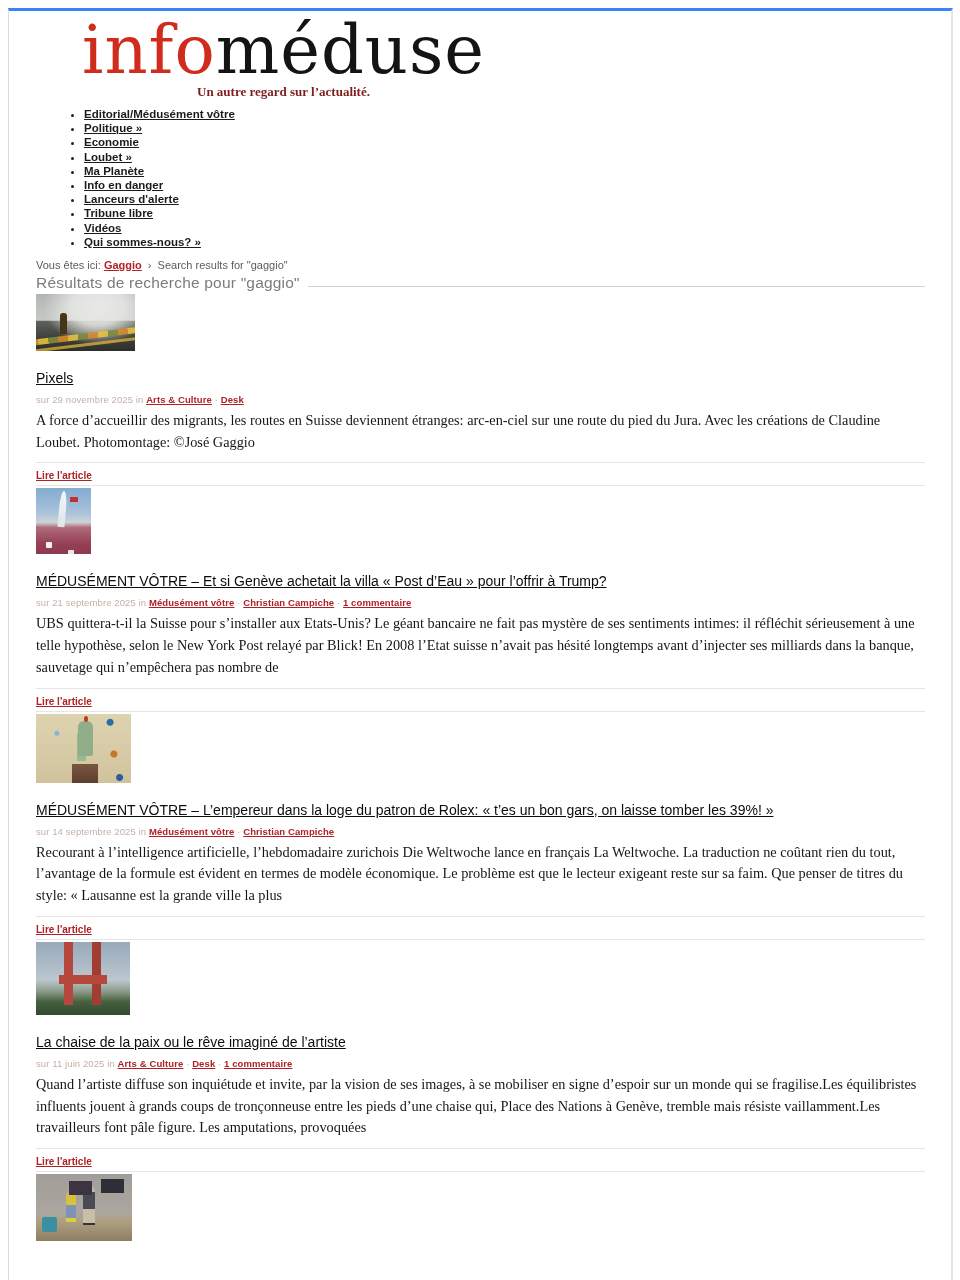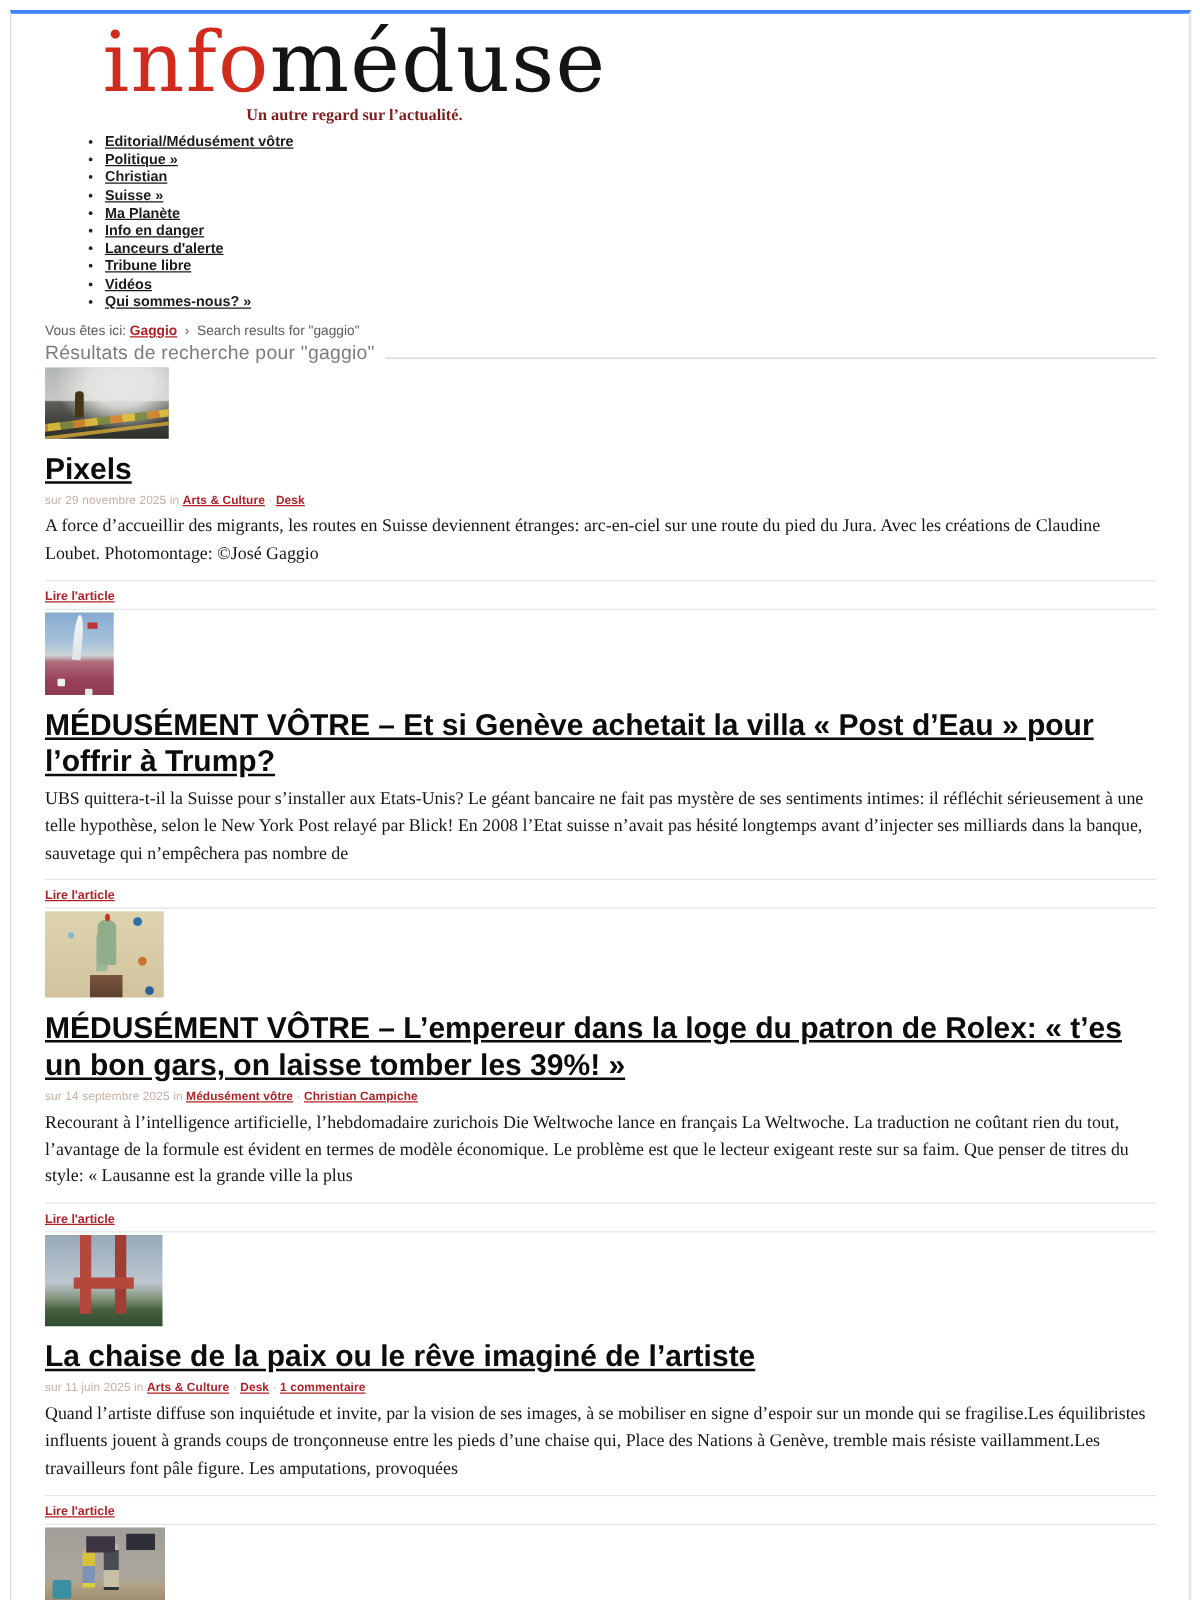--- a/index.html
+++ b/index.html
@@ -78,22 +78,22 @@
     display: block;
     position: relative;
     overflow: hidden;
     margin-top: 2px;
     cursor: pointer;
   }
   .thumb i { position: absolute; display: block; }
 
   .post-title { margin: 10px 0 5px 0; }
   .post-title a {
-    font-size: 24px;
-    font-weight: 700;
+    font-size: 14px;
+    font-weight: 400;
     line-height: 1.22;
     color: #0c0c0c;
     text-decoration: underline;
   }
 
   .meta { font-size: 9.5px; color: #c4b0a6; letter-spacing: 0.1px; }
   .meta a { color: #b02126; font-weight: 700; text-decoration: underline; }
 
   .excerpt {
     font-family: "Liberation Serif", serif;
@@ -182,23 +182,23 @@
       <div class="logo-tagline">Un autre regard sur l’actualité.</div>
     </div>
   </header>
 
   <nav>
     <ul class="main-nav">
   <li><a href="#">Editorial/Médusément vôtre</a></li>
 
   <li><a href="#">Politique »</a></li>
 
-  <li><a href="#">Christian</a></li>
-
-  <li><a href="#">Suisse »</a></li>
+  <li><a href="#">Economie</a></li>
+
+  <li><a href="#">Loubet »</a></li>
 
   <li><a href="#">Ma Planète</a></li>
 
   <li><a href="#">Info en danger</a></li>
 
   <li><a href="#">Lanceurs d'alerte</a></li>
 
   <li><a href="#">Tribune libre</a></li>
 
   <li><a href="#">Vidéos</a></li>
@@ -231,20 +231,21 @@
     </div>
   </article>
 
   <article class="post">
     <a href="#" class="thumb t2" title="Jet d'eau de Genève">
           <i class="s1"></i>
           <i class="s2"></i>
           <i class="s3"></i>
         </a>
     <h2 class="post-title"><a href="#">MÉDUSÉMENT VÔTRE – Et si Genève achetait la villa « Post d’Eau » pour l’offrir à Trump?</a></h2>
+    <div class="meta"><span>sur 21 septembre 2025 in</span> <a href="#">Médusément vôtre</a> <span>·</span> <a href="#">Christian Campiche</a> <span>·</span> <a href="#">1 commentaire</a></div>
     <p class="excerpt">UBS quittera-t-il la Suisse pour s’installer aux Etats-Unis? Le géant bancaire ne fait pas mystère de ses sentiments intimes: il réfléchit sérieusement à une telle hypothèse, selon le New York Post relayé par Blick! En 2008 l’Etat suisse n’avait pas hésité longtemps avant d’injecter ses milliards dans la banque, sauvetage qui n’empêchera pas nombre de</p>
     <div class="readmore-wrap">
       <a href="#" class="readmore">Lire l'article</a>
     </div>
   </article>
 
   <article class="post">
     <a href="#" class="thumb t3" title="Statue de la Liberté, peinture">
           <i class="s1"></i>
           <i class="s2"></i>

